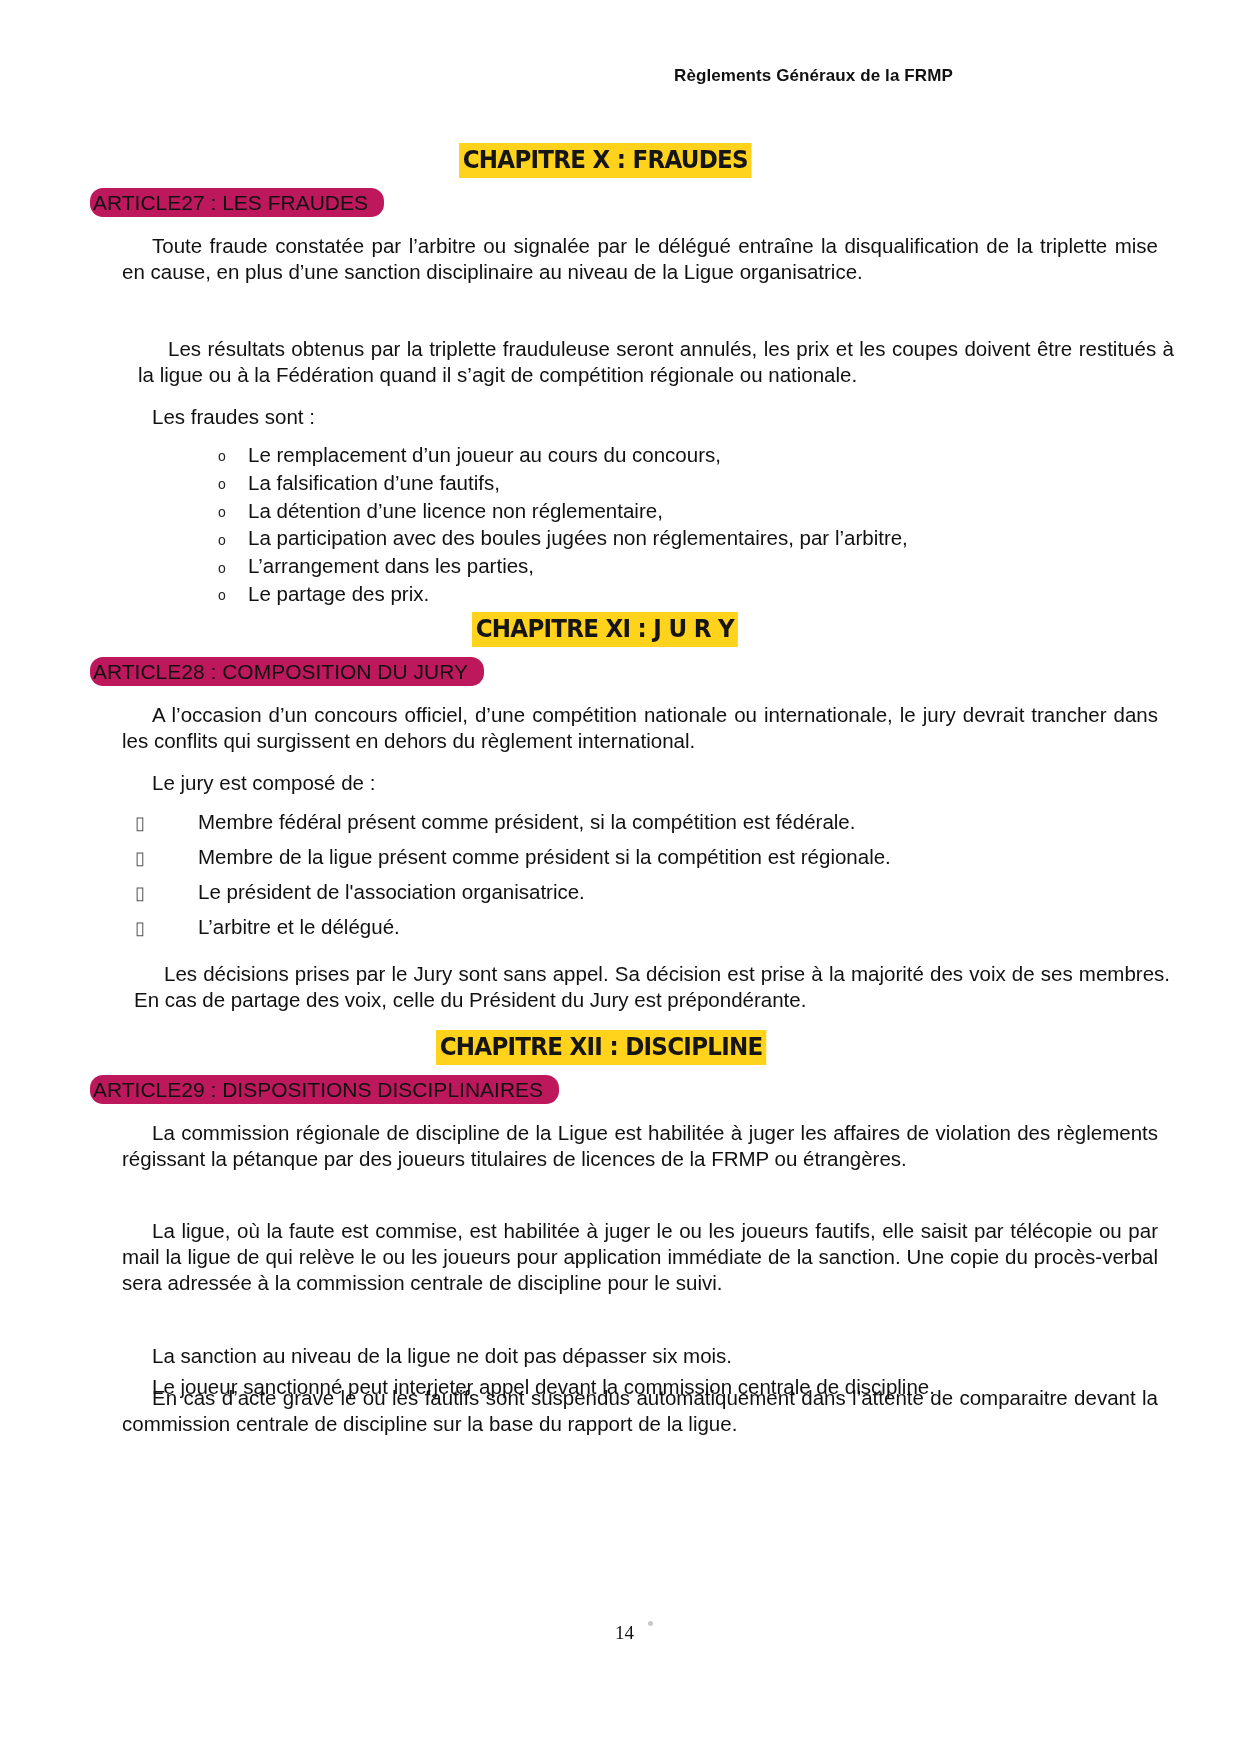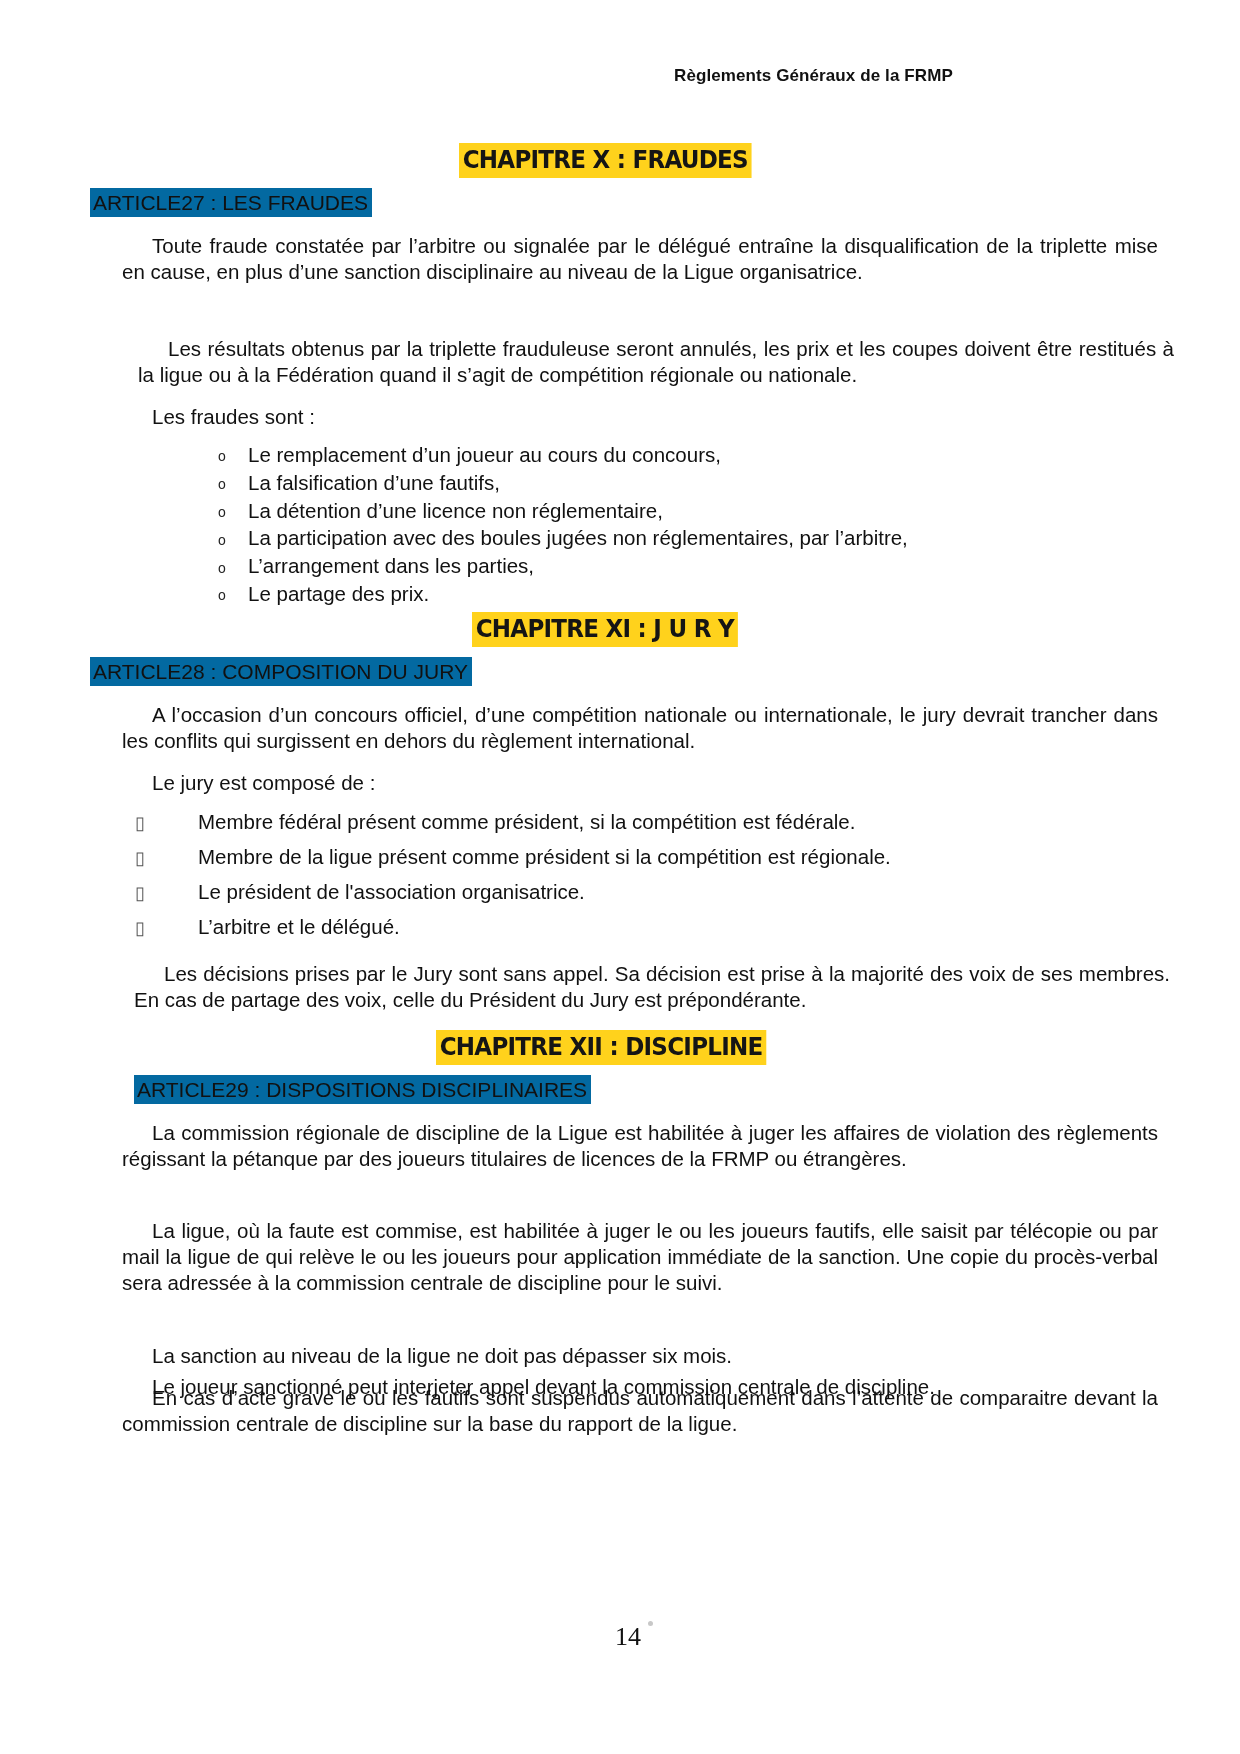--- a/index.html
+++ b/index.html
@@ -38,25 +38,26 @@
       letter-spacing: -0.8px;
       padding: 1px 4px 2px 4px;
       line-height: 32px;
       color: #151515;
       transform: scaleX(0.92);
       transform-origin: left center;
       white-space: nowrap;
     }
     .article {
       position: absolute;
-      background: #0369a1;
+      background: #be185d;
       font-size: 21px;
-      padding: 2px 4px 1px 3px;
+      padding: 2px 16px 1px 3px;
       line-height: 26px;
       white-space: nowrap;
+      border-radius: 13px;
     }
     .para {
       position: absolute;
       left: 122px;
       width: 1036px;
       font-size: 20.5px;
       line-height: 26px;
       text-align: justify;
       text-indent: 30px;
     }
@@ -84,21 +85,21 @@
     .list.jury .bullet {
       width: 63px;
       font-size: 18px;
       color: #555;
     }
     .page-number {
       position: absolute;
       top: 1622px;
       left: 615px;
       font-family: "Liberation Serif", serif;
-      font-size: 26px;
+      font-size: 19px;
     }
     .dot-mark {
       position: absolute;
       top: 1621px;
       left: 648px;
       width: 5px;
       height: 5px;
       border-radius: 50%;
       background: #c8c8c8;
     }
@@ -135,21 +136,21 @@
   <ul class="list jury" style="left:127px; top:797px;">
     <li><span class="bullet">▯</span><span>Membre fédéral présent comme président, si la compétition est fédérale.</span></li>
     <li><span class="bullet">▯</span><span>Membre de la ligue présent comme président si la compétition est régionale.</span></li>
     <li><span class="bullet">▯</span><span>Le président  de l'association organisatrice.</span></li>
     <li><span class="bullet">▯</span><span>L’arbitre et le délégué.</span></li>
   </ul>
 
   <p class="para last-left" style="top:949px; margin:12px;">Les décisions prises par le Jury sont sans appel. Sa décision est prise à la majorité des voix de ses membres. En cas de partage des voix, celle du Président du Jury est prépondérante.</p>
 
   <div class="chapter" style="left:436px; top:1030px;">CHAPITRE XII : DISCIPLINE</div>
-  <div class="article" style="left:90px; top:1075px;margin-left:44px;">ARTICLE29 : DISPOSITIONS DISCIPLINAIRES</div>
+  <div class="article" style="left:90px; top:1075px;">ARTICLE29 : DISPOSITIONS DISCIPLINAIRES</div>
 
   <p class="para" style="top:1120px; margin:0;">La commission régionale de discipline de la Ligue est habilitée à juger les affaires de violation des règlements régissant la pétanque par des joueurs titulaires de licences de la FRMP ou étrangères.</p>
   <p class="para" style="top:1218px; margin:0;">La ligue, où la faute est commise, est habilitée à juger le ou les joueurs fautifs, elle saisit par télécopie ou par mail la ligue de qui relève le ou les joueurs pour application immédiate de la sanction. Une copie du procès-verbal sera adressée à la commission centrale de discipline pour le suivi.</p>
   <p class="para" style="top:1343px; margin:0;">La  sanction au niveau de la ligue ne doit pas dépasser six mois.</p>
   <p class="para last-left" style="top:1385px; margin:0;">En cas d’acte grave le ou les fautifs sont suspendus automatiquement dans l’attente de comparaitre devant la commission centrale de discipline sur la base du rapport de la ligue.</p>
   <p class="para" style="top:1374px; margin:0;">Le joueur sanctionné peut interjeter appel devant la commission centrale de discipline.</p>
 
   <div class="page-number">14</div>
   <div class="dot-mark"></div>
 

